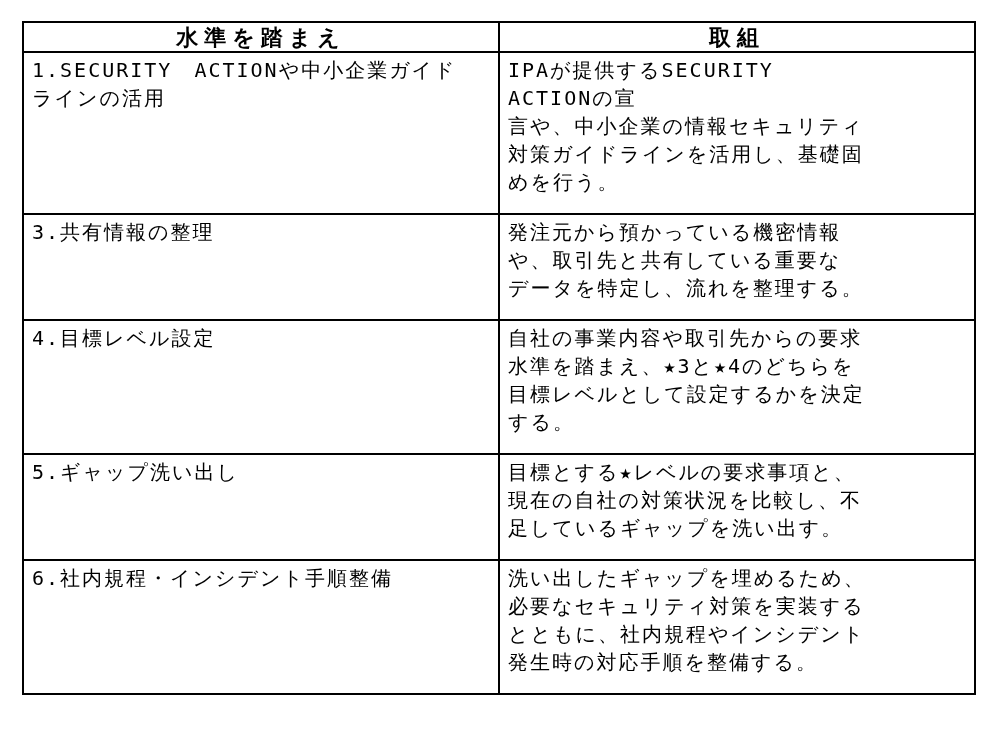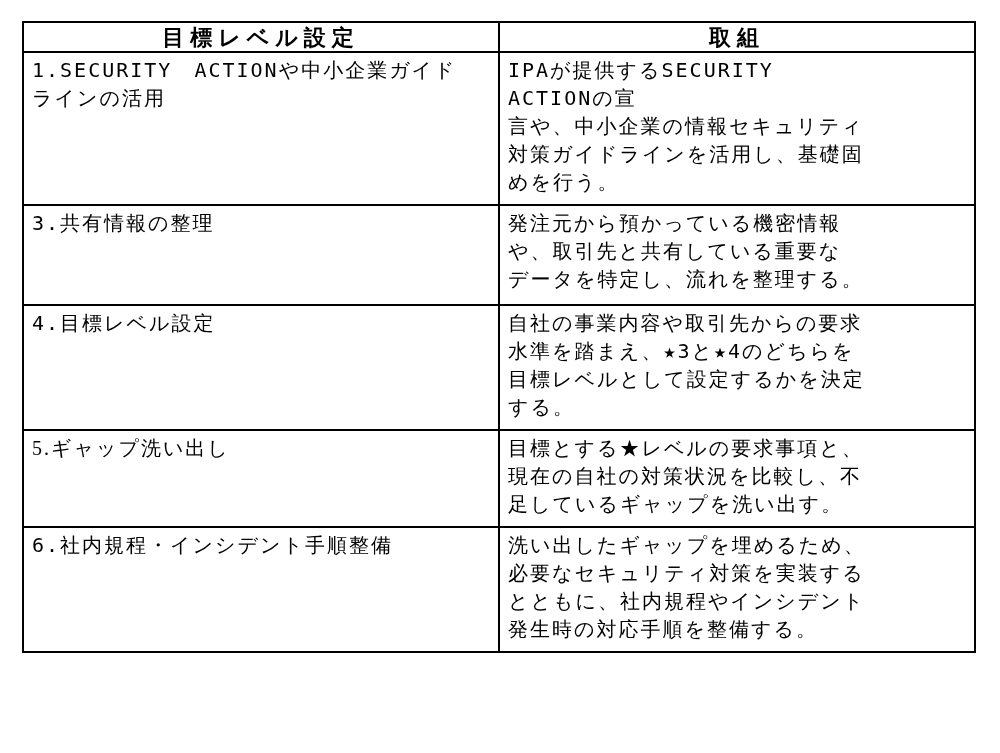--- a/index.html
+++ b/index.html
@@ -40,43 +40,43 @@
     text-align: center;
     letter-spacing: 6px;
     padding: 1px 4px 0 4px;
   }
   table.steps-table td {
     font-size: 20px;
     line-height: 28px;
     font-weight: normal;
     text-align: left;
     letter-spacing: 2px;
-    padding: 3px 6px 8px 8px;
+    padding: 3px 6px 17px 8px;
     white-space: pre-line;
     overflow: hidden;
   }
   tr.r0 { height: 132px; }
   tr.r1 { height: 94px;  }
   tr.r2 { height: 100px; }
   tr.r3 { height: 122px; }
-  tr.r4 { height: 96px; font-family: Liberation Serif, serif;  }
+  tr.r4 { height: 96px;  }
   tr.r5 { height: 98px; }
 </style>
 </head>
 <body>
 
 <div class="page">
   <table class="steps-table">
     <colgroup>
       <col>
       <col>
     </colgroup>
     <thead>
       <tr>
-        <th>目標レベル設定</th>
+        <th>水準を踏まえ</th>
         <th>取組</th>
       </tr>
     </thead>
     <tbody>
       <tr class="r0">
         <td>1.SECURITY　ACTIONや中小企業ガイド
 ラインの活用</td>
         <td>IPAが提供するSECURITY　　　　　ACTIONの宣
 言や、中小企業の情報セキュリティ
 対策ガイドラインを活用し、基礎固

